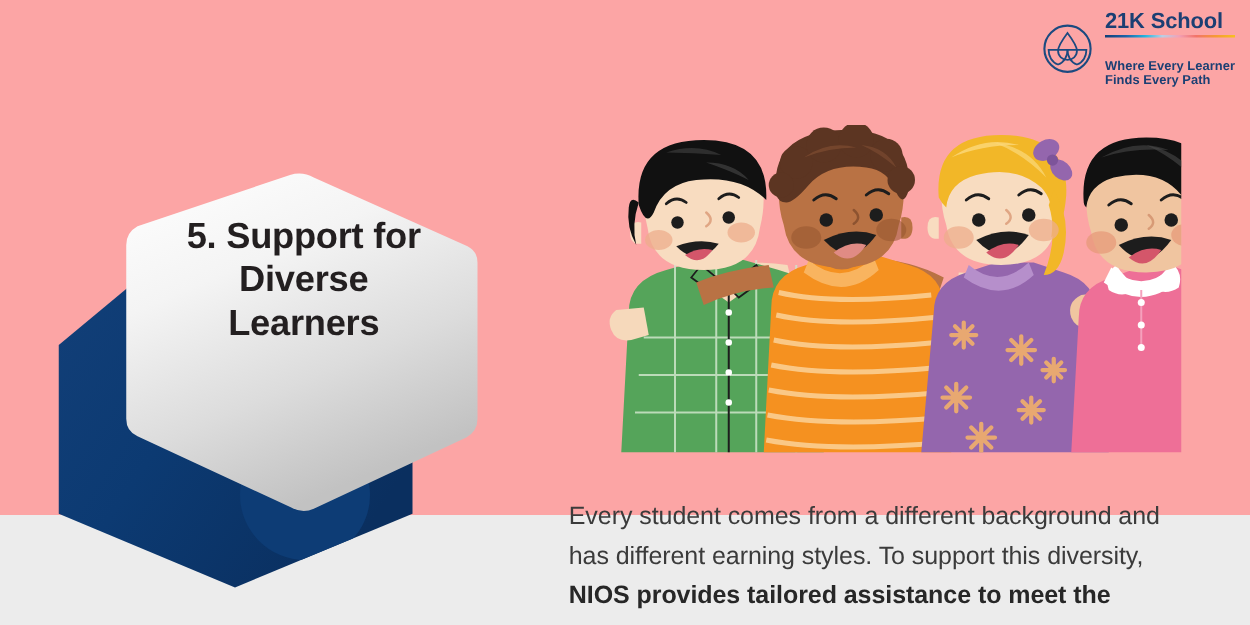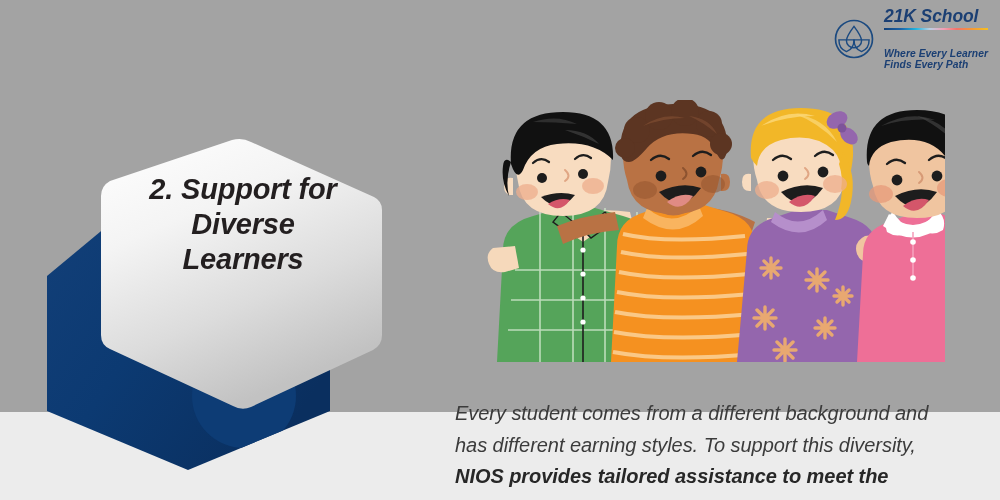--- a/index.html
+++ b/index.html
@@ -10,22 +10,21 @@
     width: 1000px;
     height: 500px;
     background: #ececec;
     font-family: "Liberation Sans", sans-serif;
     overflow: hidden;
   }
   #stage {
     position: relative;
     width: 1000px;
     height: 412px;
-    background: #a3a3a3;
-    font-style: italic;
+    background: #fca5a5;
   }
 
   
   #logo {
     position: absolute;
     top: 8px;
     right: 12px;
     display: flex;
     align-items: center;
     gap: 9px;
@@ -132,21 +131,21 @@
         <circle cx="244" cy="396" r="52" fill="#0d3c75" clip-path="url(#clipBack)"></circle>
       </g>
 
       <g>
         <path d="M101 196 Q101 186 110 181 L232 140 Q242 137 251 142 L374 197
                  Q382 201 382 210 L382 335 Q382 345 373 350 L251 407
                  Q242 411 233 406 L110 349 Q101 345 101 335 Z" fill="url(#gradFront)"></path>
       </g>
     </svg>
 
-    <div id="hex-title">2. Support for
+    <div id="hex-title">5. Support for
 Diverse
 Learners</div>
   </div>
 
   <svg id="kids" viewBox="0 0 480 262">
     <g>
 
       <path d="M95 120 q30 -14 70 -8 l4 16 q-40 -6 -70 8 z" fill="#f6d9bb"></path>
 
       <path d="M38 150 q0 -26 30 -34 l28 -8 h34 l28 8 q30 8 30 34 l6 112 h-162 z" fill="#55a45a"></path>

